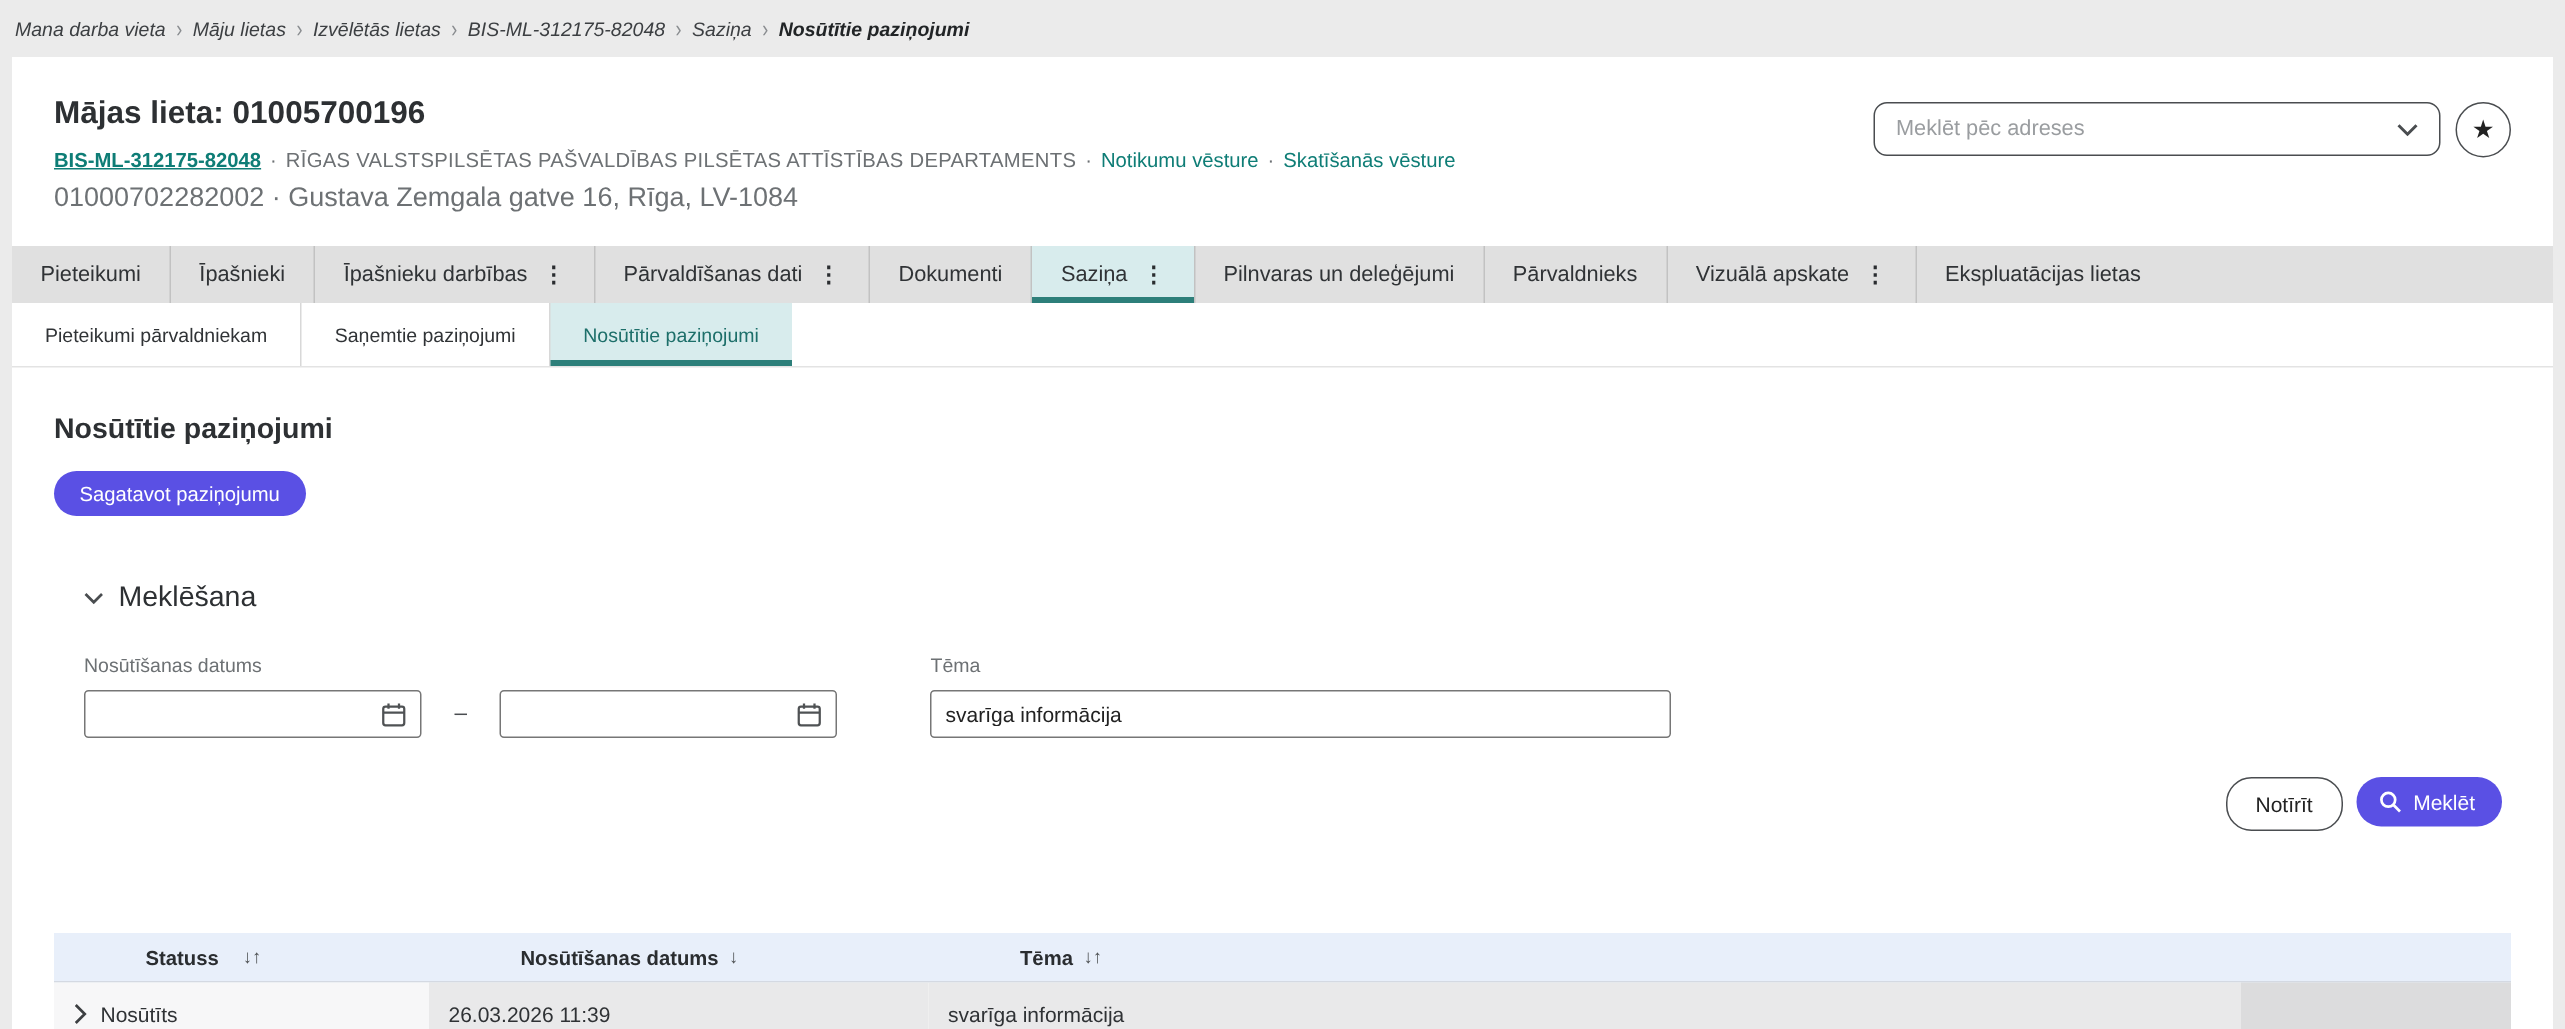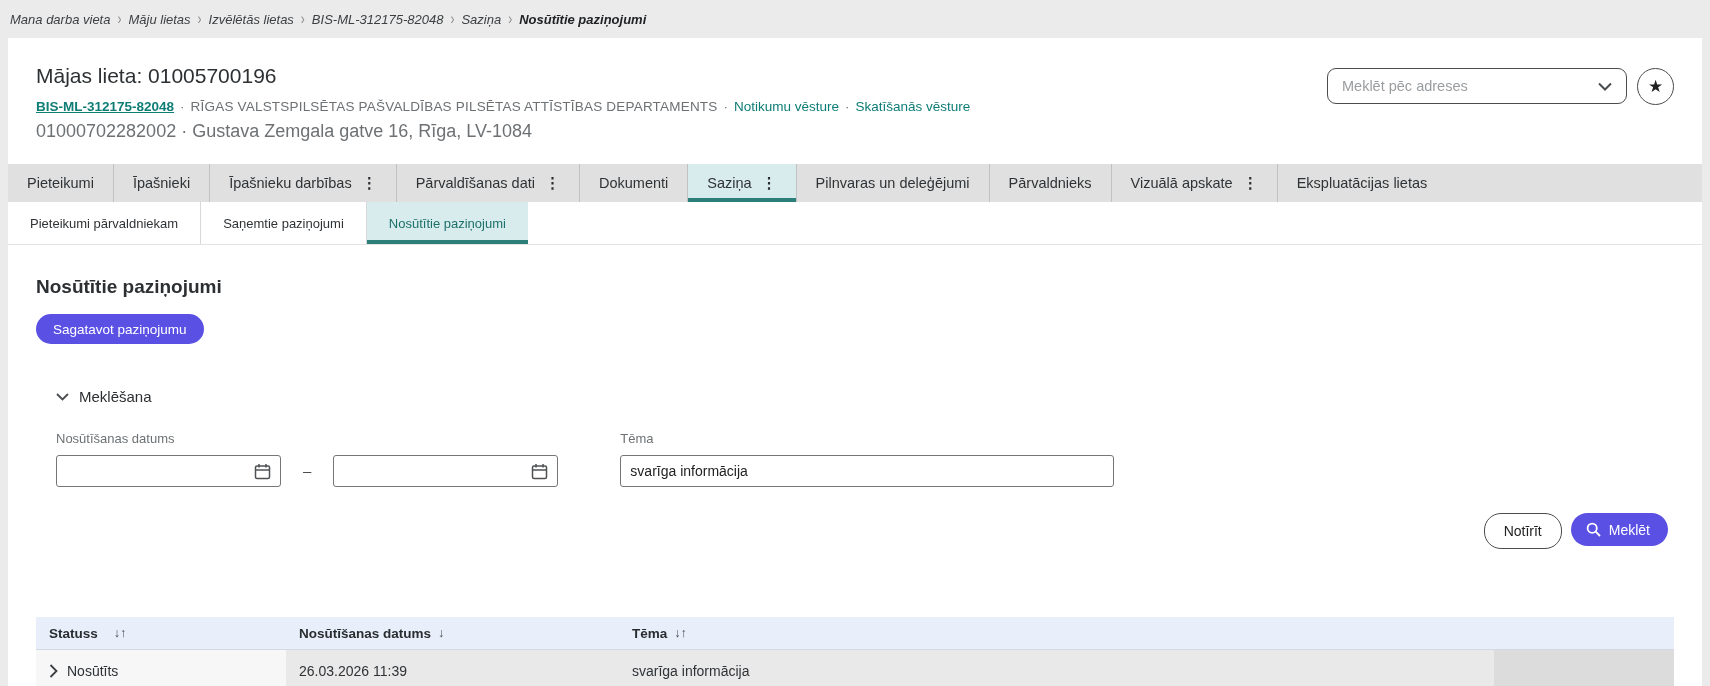--- a/index.html
+++ b/index.html
@@ -19,28 +19,28 @@
     font-size:13px; color:#3c3f42; background:#ebebeb; }
   .crumb { cursor:pointer; white-space:nowrap;font-style:italic; }
   .crumb-sep { color:#8a8d90; font-size:12px; transform:scaleY(1.35); display:inline-block; }
   .crumb-current { font-weight:bold; color:#212426; }
 
   
   .card { background:#fff; margin:0 8px; height:648px; position:relative; }
 
   
   .head { display:flex; justify-content:space-between; padding:26px 28px 0 28px; }
-  .head-title { font-size:21px; font-weight:normal; color:#2d3033; }
+  .head-title { font-size:21px; font-weight:bold; color:#2d3033; }
   .head-meta { margin-top:11px; font-size:13.5px; color:#6d7174; display:flex; align-items:center; gap:6px; flex-wrap:nowrap; }
   .case-link { color:var(--teal); font-weight:bold; text-decoration:underline; cursor:pointer; font-size:13.5px; }
   .meta-link { color:var(--teal); cursor:pointer; }
   .dept { letter-spacing:.2px; }
   .head-meta2 { margin-top:7px; font-size:18px; color:#6d7174; }
   .head-right { display:flex; align-items:flex-start; gap:10px; padding-top:4px; }
-  .addr-select { width:300px; height:36px; border:1.5px solid #4a4d50; border-radius:9px;
+  .addr-select { width:378px; height:36px; border:1.5px solid #4a4d50; border-radius:9px;
     display:flex; align-items:center; justify-content:space-between; padding:0 14px; cursor:pointer; background:#fff; }
   .addr-placeholder { color:#9a9da0; font-size:14.5px; }
   .chev-svg { width:14px; height:9px; stroke:#4a4d50; stroke-width:2; fill:none; }
   .star-btn { width:37px; height:37px; border:1.5px solid #4a4d50; border-radius:50%;
     background:#fff; display:flex; align-items:center; justify-content:center;
     font-size:17px; color:#222; cursor:pointer; }
 
   
   .tabs { display:flex; background:#e0e0e0; margin-top:22px; height:38px; align-items:stretch; }
   .tab { display:flex; align-items:center; gap:10px; padding:0 19px; font-size:14.5px;
@@ -59,21 +59,21 @@
   .subtab.active::after { content:""; position:absolute; left:0; right:0; bottom:0; height:4px; background:var(--teal-dark); }
 
   
   .content { padding:0 28px; }
   .section-title { font-size:19px; font-weight:bold; color:#2d3033; margin-top:31px; }
   .pill-btn { display:inline-flex; align-items:center; gap:8px; background:var(--purple); color:#fff;
     border:none; border-radius:16px; height:30px; padding:0 17px; font-size:13.5px;
     font-family:inherit; cursor:pointer; margin-top:16px; }
 
   .search-head { display:flex; align-items:center; gap:10px; margin:44px 0 0 20px;
-    font-size:15px; color:#2d3033; cursor:pointer; width:max-content; }
+    font-size:19px; color:#2d3033; cursor:pointer; width:max-content; }
   .search-chev { width:13px; height:8px; stroke:#4a4d50; stroke-width:1.8; fill:none; }
 
   .fields { display:flex; margin-top:26px; margin-left:20px; align-items:flex-end; }
   .field-label { font-size:13px; color:#6d7174; margin-bottom:9px; }
   .date-wrap { display:flex; align-items:flex-end; }
   .input-box { height:32px; border:1px solid #767676; border-radius:3px; background:#fff;
     display:flex; align-items:center; padding:0 9px; }
   .date-input { width:225px; justify-content:space-between; }
   .date-input input { border:none; outline:none; width:170px; font:14px "Liberation Sans",sans-serif; }
   .cal-svg { width:17px; height:17px; stroke:#4f5254; stroke-width:1.5; fill:none; }
@@ -86,21 +86,21 @@
   .btn-clear { height:36px; border-radius:17px; border:1.5px solid #4a4d50; background:#fff;
     padding:0 19px; font:14px "Liberation Sans",sans-serif; color:#222; cursor:pointer; }
   .btn-search { height:33px; border-radius:17px; border:none; background:var(--purple); color:#fff;
     padding:0 18px 0 15px; font:14px "Liberation Sans",sans-serif; cursor:pointer;
     display:inline-flex; align-items:center; gap:8px; }
   .mag-svg { width:15px; height:15px; stroke:#fff; stroke-width:1.8; fill:none; }
 
   
   .tbl { margin-top:68px; }
   .t-head { display:flex; background:#e8effa; height:33px; align-items:center;
-    font-size:13.5px; font-weight:bold; color:#2a2d30; border-bottom:1px solid #d4d9e2; }
+    font-size:13.5px; font-weight:bold; color:#2a2d30; border-bottom:1px solid #d4d9e2;padding-left:48px; }
   .t-row { display:flex; height:42px; align-items:stretch; font-size:14px; color:#2f3235;
     border-bottom:1px solid #d9d9d9; cursor:pointer; }
   .c1 { width:250px; padding-left:13px; display:flex; align-items:center; gap:9px; }
   .c2 { width:333px; padding-left:13px; display:flex; align-items:center; }
   .c3 { flex:1; padding-left:13px; display:flex; align-items:center; }
   .c4 { width:180px; }
   .t-row .c1 { background:#f7f7f8; }
   .t-row .c2, .t-row .c3 { background:#e9e9ea; }
   .t-row .c4 { background:#dcdcdd; }
   .sort-glyph { font-weight:normal; color:#4f5254; font-size:12.5px; margin-left:7px; }

